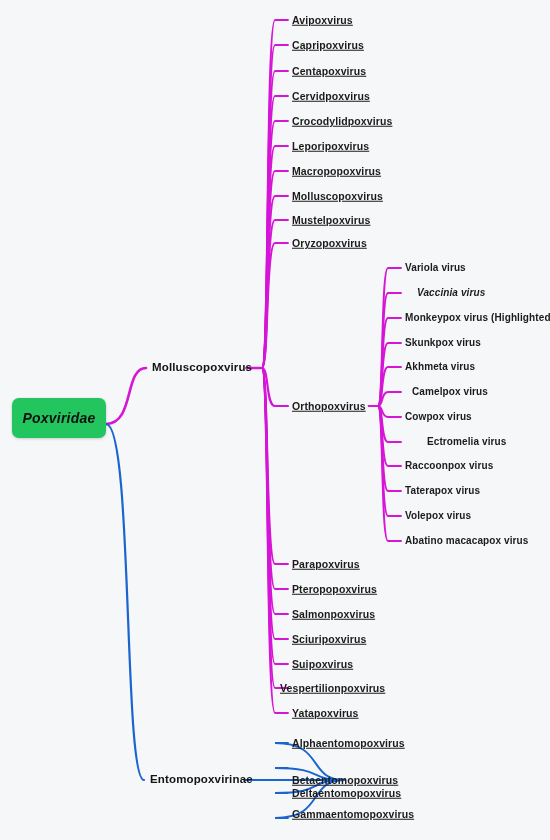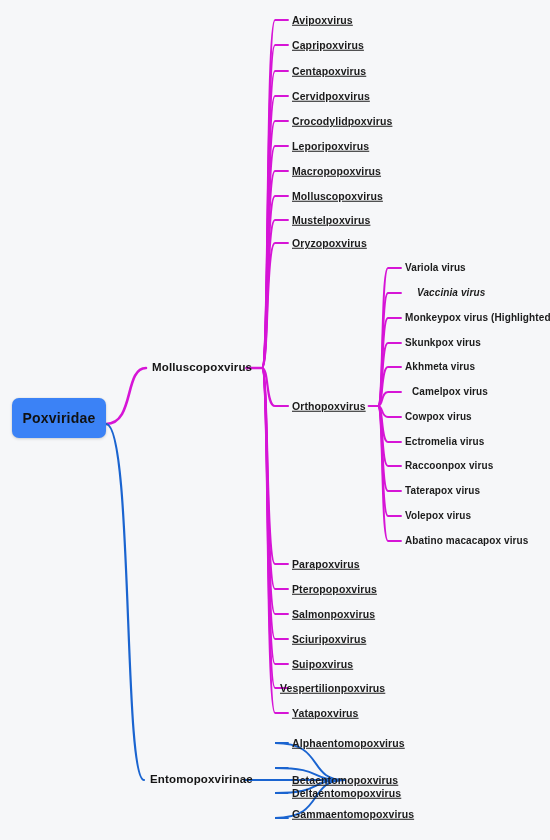--- a/index.html
+++ b/index.html
@@ -46,26 +46,27 @@
     font-weight: 700;
     letter-spacing: 0.15px;
     color: #141414;
   }
   .root-card {
     position: absolute;
     left: 12px;
     top: 398px;
     width: 94px;
     height: 40px;
-    background: #3b82f6;
+    background: #22c55e;
     border-radius: 7px;
     box-shadow: 0 1px 3px rgba(0,0,0,0.16), 0 0 0 0.5px rgba(0,0,0,0.04);
     display: flex;
     align-items: center;
     justify-content: center;
+    font-style: italic;
   }
   .root-card-text {
     font-size: 14px;
     font-weight: 700;
     color: #111111;
     letter-spacing: 0.2px;
   }
 </style>
 </head>
 <body>
@@ -145,20 +146,20 @@
       <div class="node-label genus-label" style="left: 292px; top: 793px;">Deltaentomopoxvirus</div>
       <div class="node-label genus-label" style="left: 292px; top: 814px;">Gammaentomopoxvirus</div>
       <div class="node-label genus-label" style="left: 292px; top: 406px;">Orthopoxvirus</div>
       <div class="node-label leaf-label" style="left: 405px; top: 268px;">Variola virus</div>
       <div class="node-label leaf-label" style="left: 417px; top: 293px; font-style: italic;">Vaccinia virus</div>
       <div class="node-label leaf-label" style="left: 405px; top: 318px;">Monkeypox virus (Highlighted)</div>
       <div class="node-label leaf-label" style="left: 405px; top: 343px;">Skunkpox virus</div>
       <div class="node-label leaf-label" style="left: 405px; top: 367px;">Akhmeta virus</div>
       <div class="node-label leaf-label" style="left: 405px; top: 392px; margin-left: 7px;">Camelpox virus</div>
       <div class="node-label leaf-label" style="left: 405px; top: 417px;">Cowpox virus</div>
-      <div class="node-label leaf-label" style="left: 405px; top: 442px;">Ectromelia virus</div>
+      <div class="node-label leaf-label" style="left: 427px; top: 442px;">Ectromelia virus</div>
       <div class="node-label leaf-label" style="left: 405px; top: 466px;">Raccoonpox virus</div>
       <div class="node-label leaf-label" style="left: 405px; top: 491px;">Taterapox virus</div>
       <div class="node-label leaf-label" style="left: 405px; top: 516px;">Volepox virus</div>
       <div class="node-label leaf-label" style="left: 405px; top: 541px;">Abatino macacapox virus</div>
     </div>
 
 </div>
 
 </body></html>

